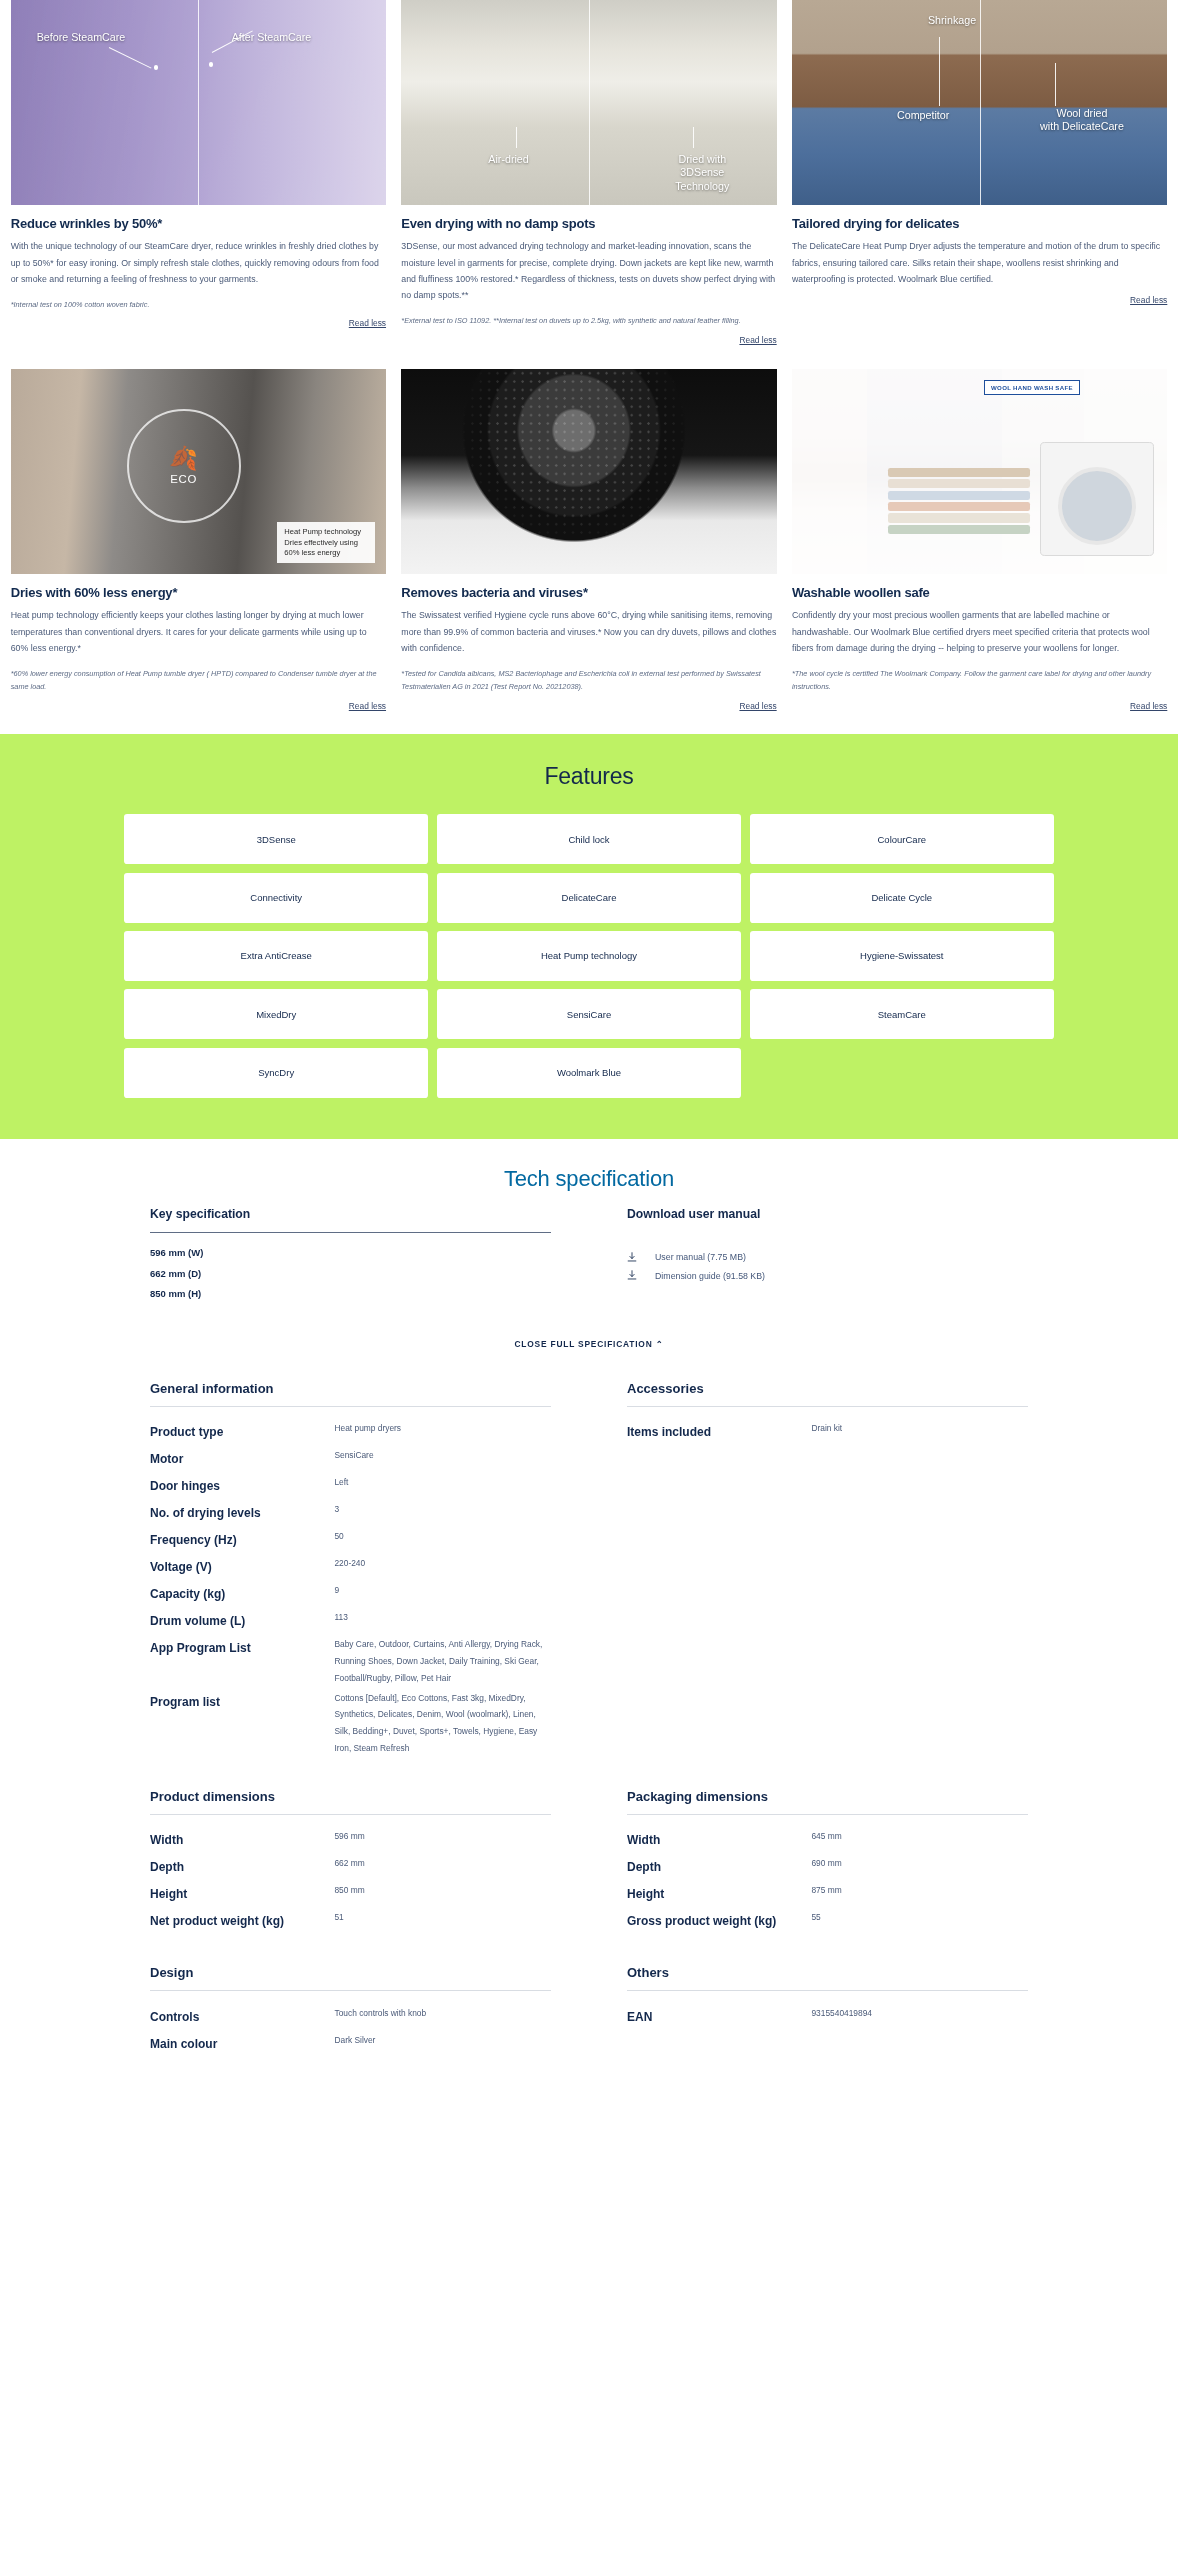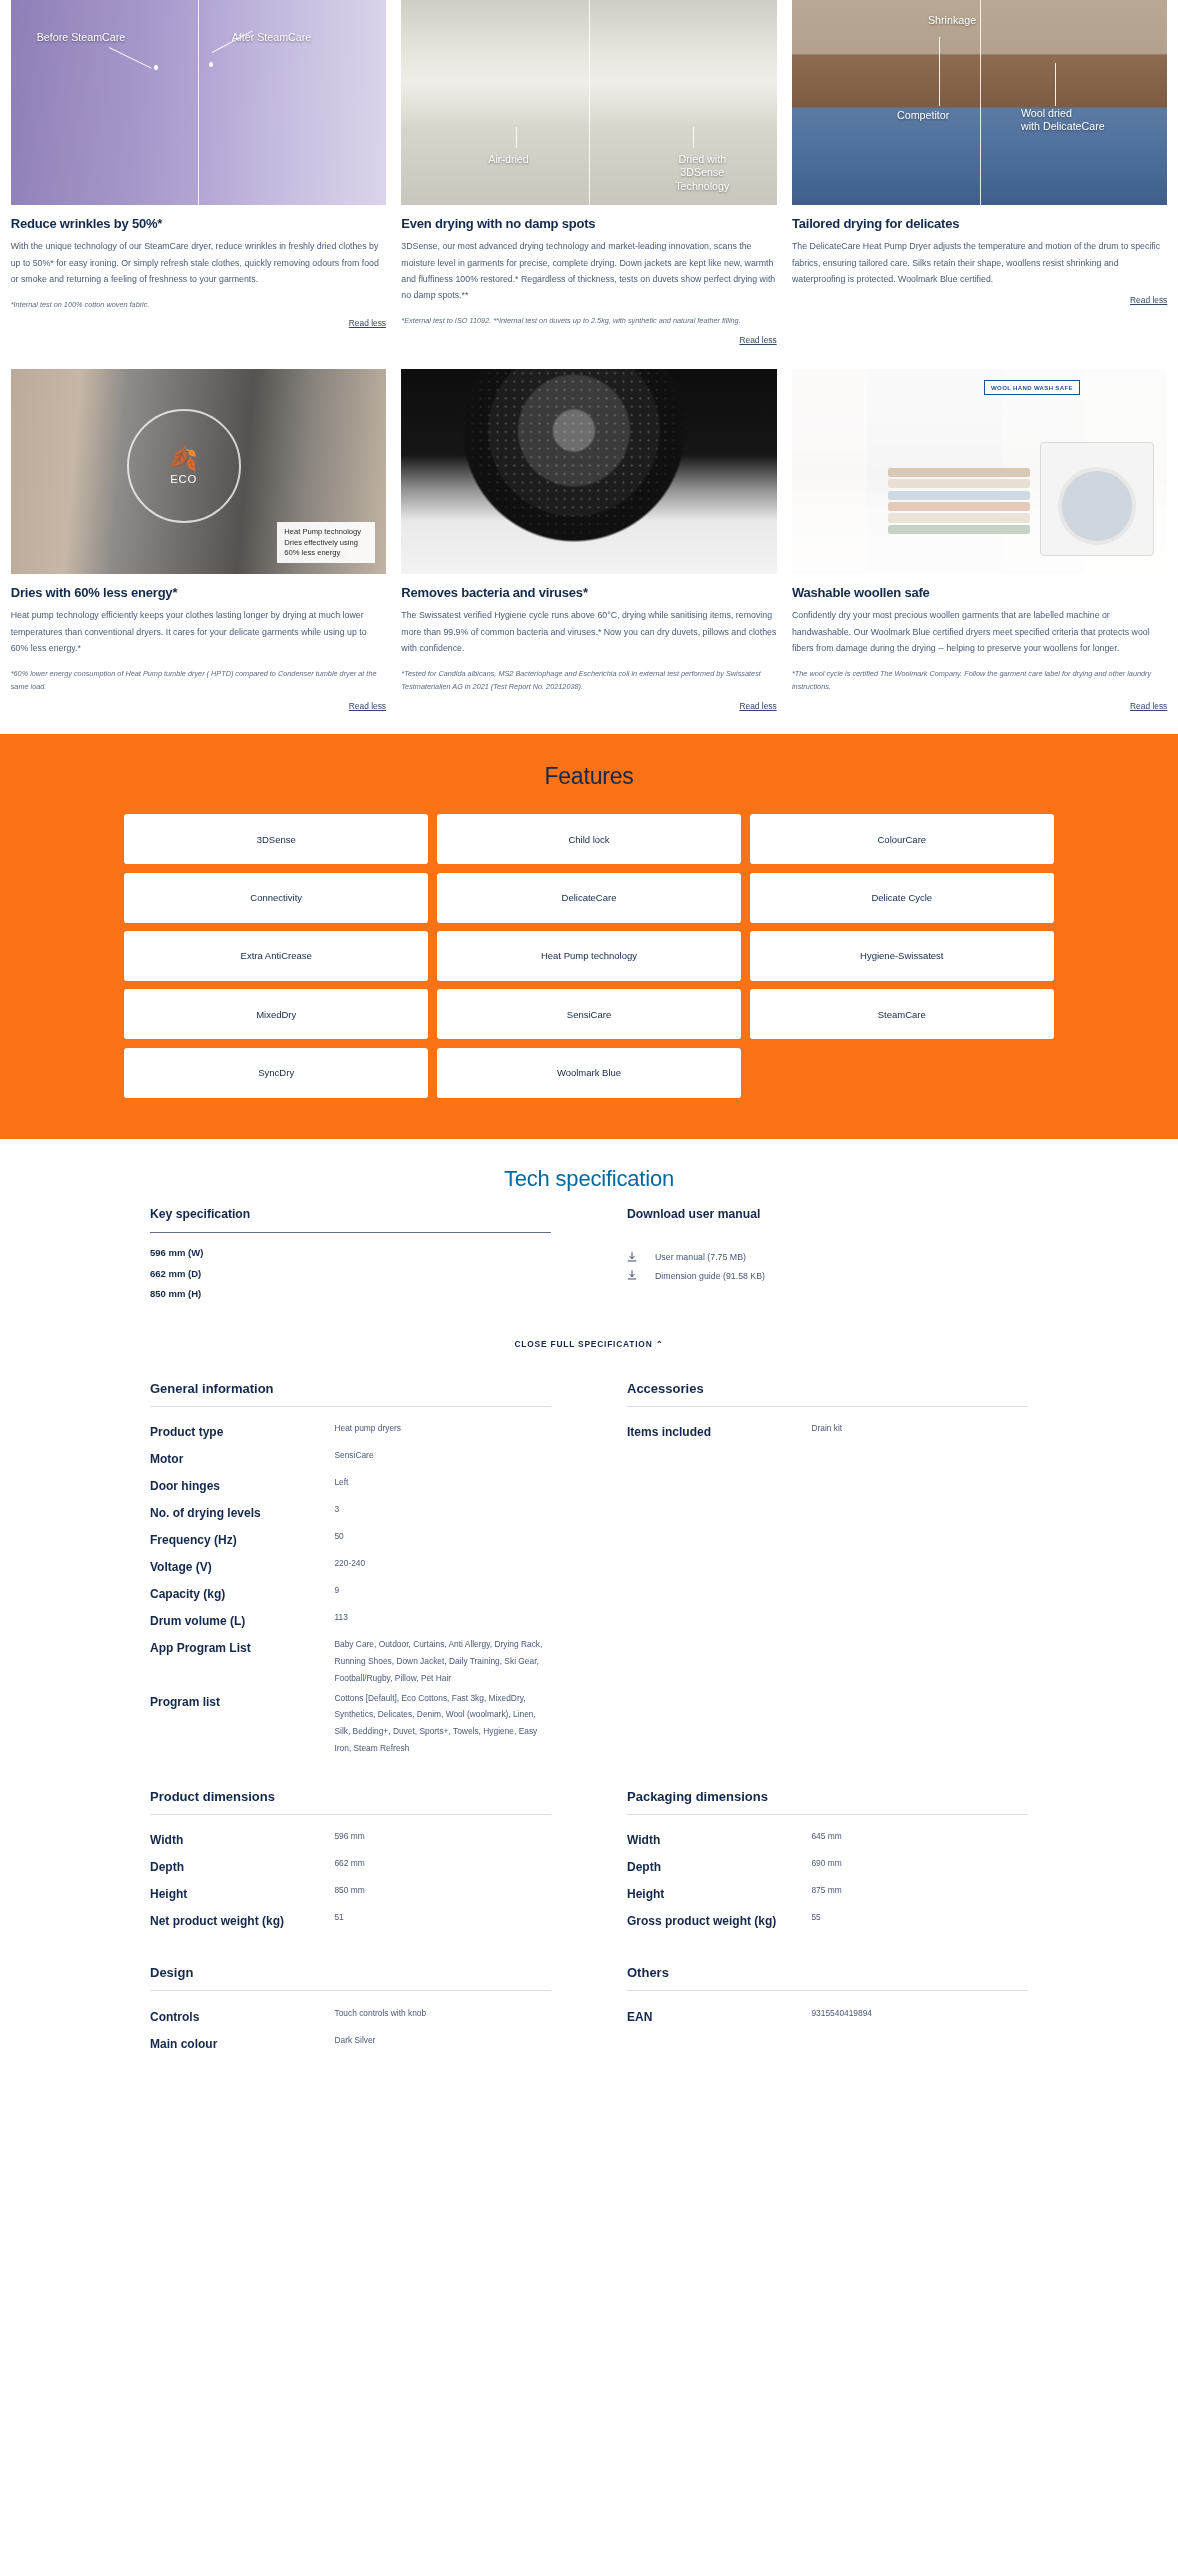--- a/index.html
+++ b/index.html
@@ -171,21 +171,21 @@
     text-align: right;
     font-size: 8.4px;
     color: #33456a;
     text-decoration: underline;
     margin-top: 7.6px;
     cursor: pointer;
   }
 
   
   .features {
-    background: #f97316;
+    background: #bef264;
     margin-top: 23px;
     padding: 29px 0 41px 0;
   }
   .features h2 {
     text-align: center;
     font-size: 23px;
     font-weight: 500;
     color: #13284c;
     letter-spacing: -0.2px;
     margin-bottom: 24.4px;
@@ -339,21 +339,21 @@
       <a class="readless">Read less</a>
     </div>
 
     <div class="card">
       <div class="card-media split">
         <div class="img-sweater"></div>
         <div class="overlay-label" style="left:136px; top:13.7px;">Shrinkage</div>
         <div class="tick" style="left:147px; top:37px; width:1px; height:69px;"></div>
         <div class="overlay-label" style="left:105px; top:109px;">Competitor</div>
         <div class="tick" style="left:263px; top:63px; width:1px; height:43px;"></div>
-        <div class="overlay-label" style="left:229px; top:107px; width:122px; ">Wool dried
+        <div class="overlay-label" style="left:229px; top:107px; width:122px; text-align:center;">Wool dried
 with DelicateCare</div>
       </div>
       <div class="card-title">Tailored drying for delicates</div>
       <div class="card-body">The DelicateCare Heat Pump Dryer adjusts the temperature and motion of the drum to specific fabrics, ensuring tailored care. Silks retain their shape, woollens resist shrinking and waterproofing is protected. Woolmark Blue certified.</div>
       <a class="readless">Read less</a>
     </div>
   </div>
 
   <div class="card-row" style="margin-top:24.4px;">
 

